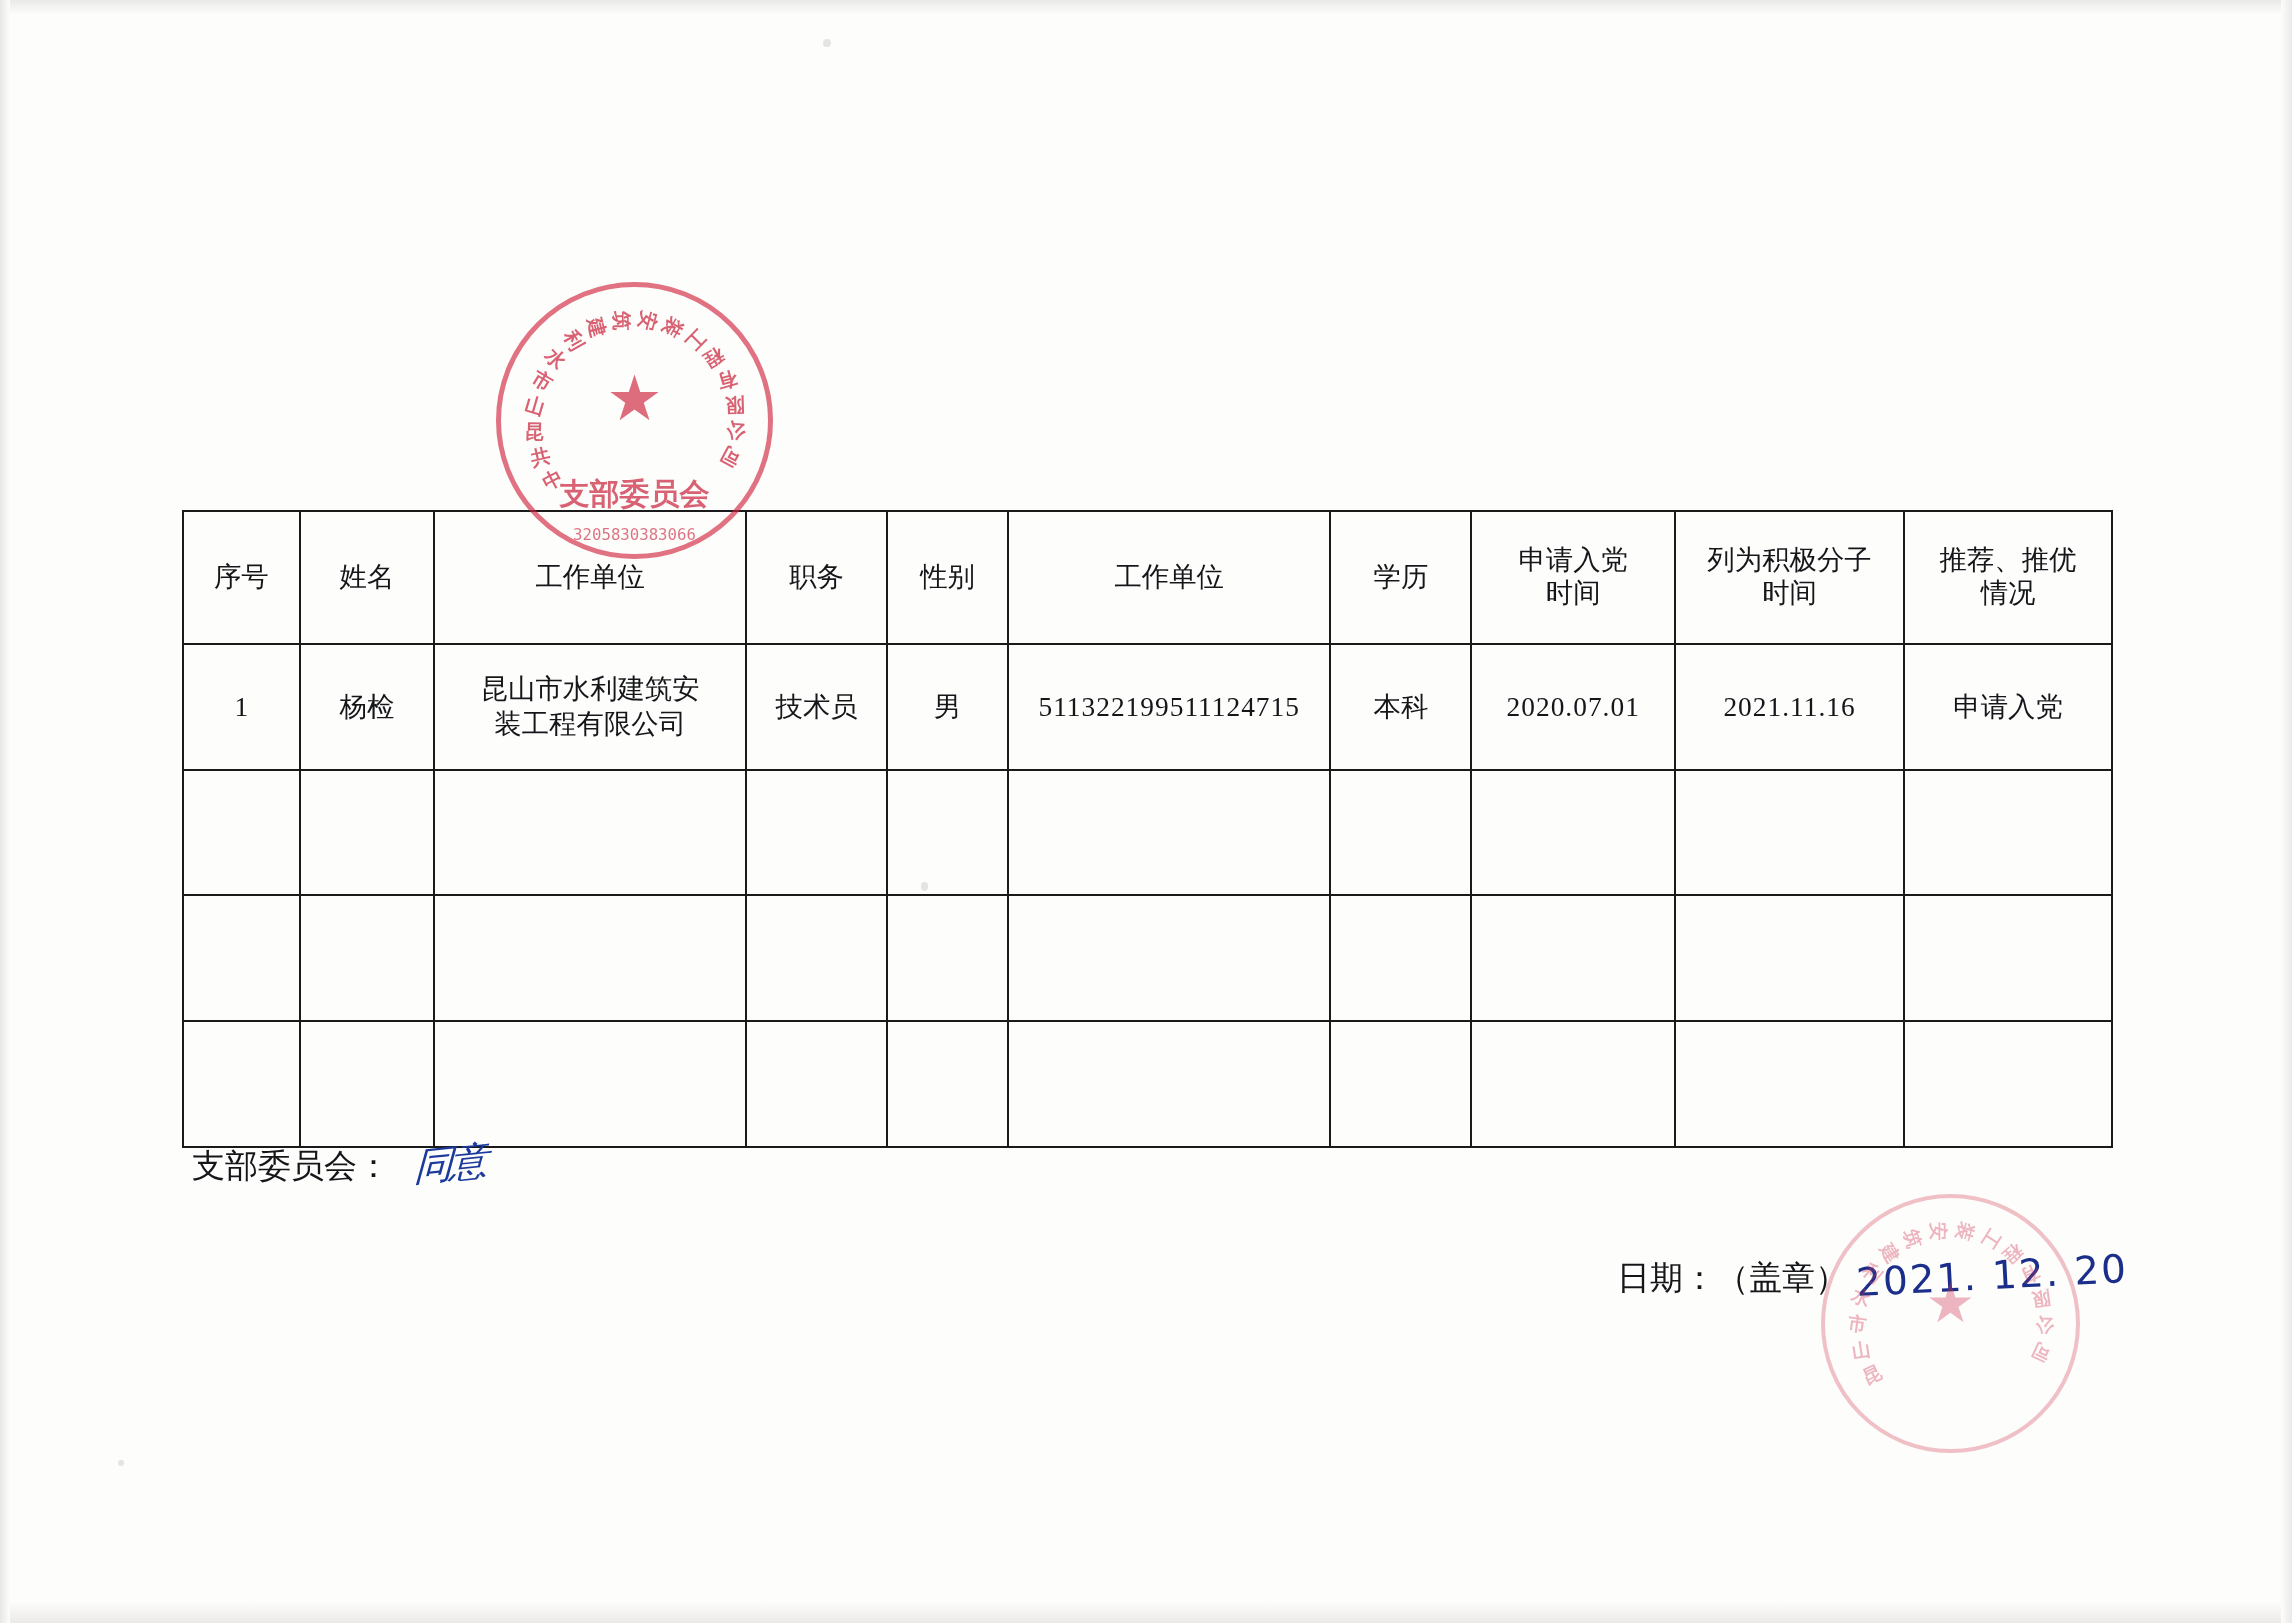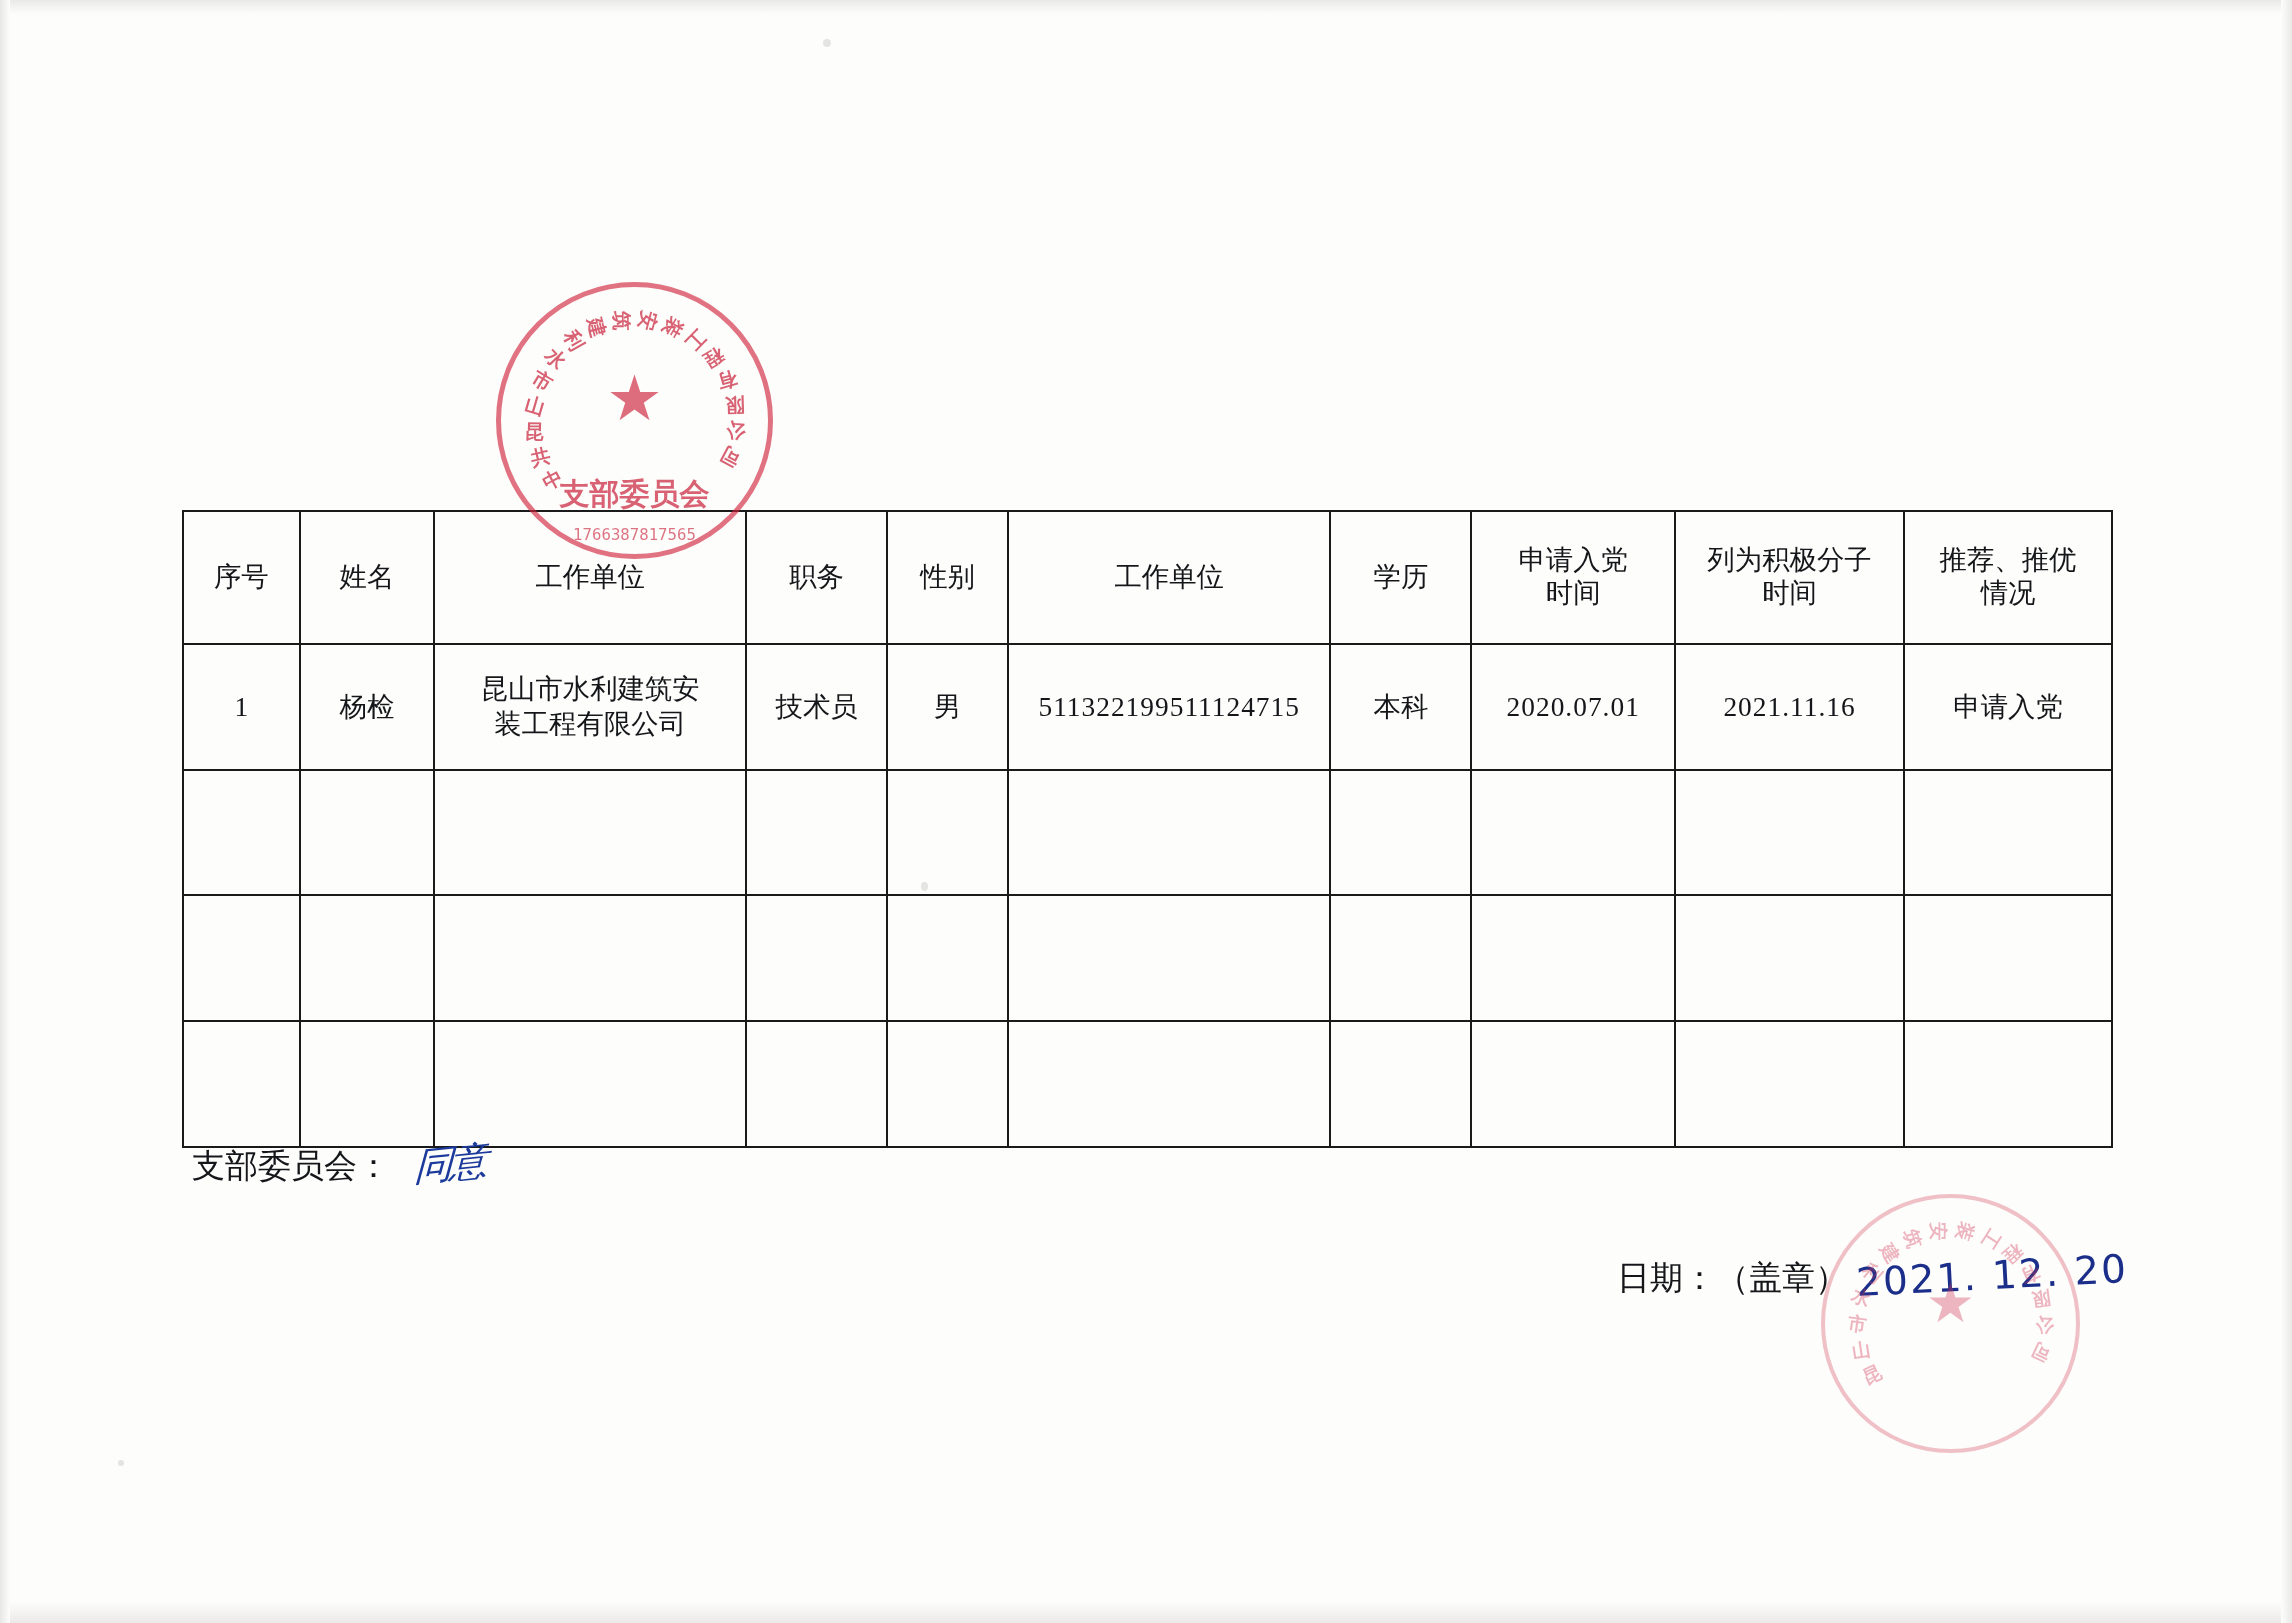--- a/index.html
+++ b/index.html
@@ -378,21 +378,21 @@
         <span style="transform: rotate(29.5deg) translate(0px, -110px) rotate(90deg);">装</span>
         <span style="transform: rotate(44.25deg) translate(0px, -110px) rotate(90deg);">工</span>
         <span style="transform: rotate(59deg) translate(0px, -110px) rotate(90deg);">程</span>
         <span style="transform: rotate(73.75deg) translate(0px, -110px) rotate(90deg);">有</span>
         <span style="transform: rotate(88.5deg) translate(0px, -110px) rotate(90deg);">限</span>
         <span style="transform: rotate(103.25deg) translate(0px, -110px) rotate(90deg);">公</span>
         <span style="transform: rotate(118deg) translate(0px, -110px) rotate(90deg);">司</span>
       </div>
     <div class="stamp-star">★</div>
     <div class="stamp-bottom-text">支部委员会</div>
-    <div class="stamp-code">1766387817565</div>
+    <div class="stamp-code">3205830383066</div>
   </div>
 
   <div class="stamp stamp-date">
     <div class="ring-text" id="date-ring">
         <span style="transform: rotate(-115deg) translate(0px, -102px) rotate(90deg);">昆</span>
         <span style="transform: rotate(-98.5714deg) translate(0px, -102px) rotate(90deg);">山</span>
         <span style="transform: rotate(-82.1429deg) translate(0px, -102px) rotate(90deg);">市</span>
         <span style="transform: rotate(-65.7143deg) translate(0px, -102px) rotate(90deg);">水</span>
         <span style="transform: rotate(-49.2857deg) translate(0px, -102px) rotate(90deg);">利</span>
         <span style="transform: rotate(-32.8571deg) translate(0px, -102px) rotate(90deg);">建</span>

